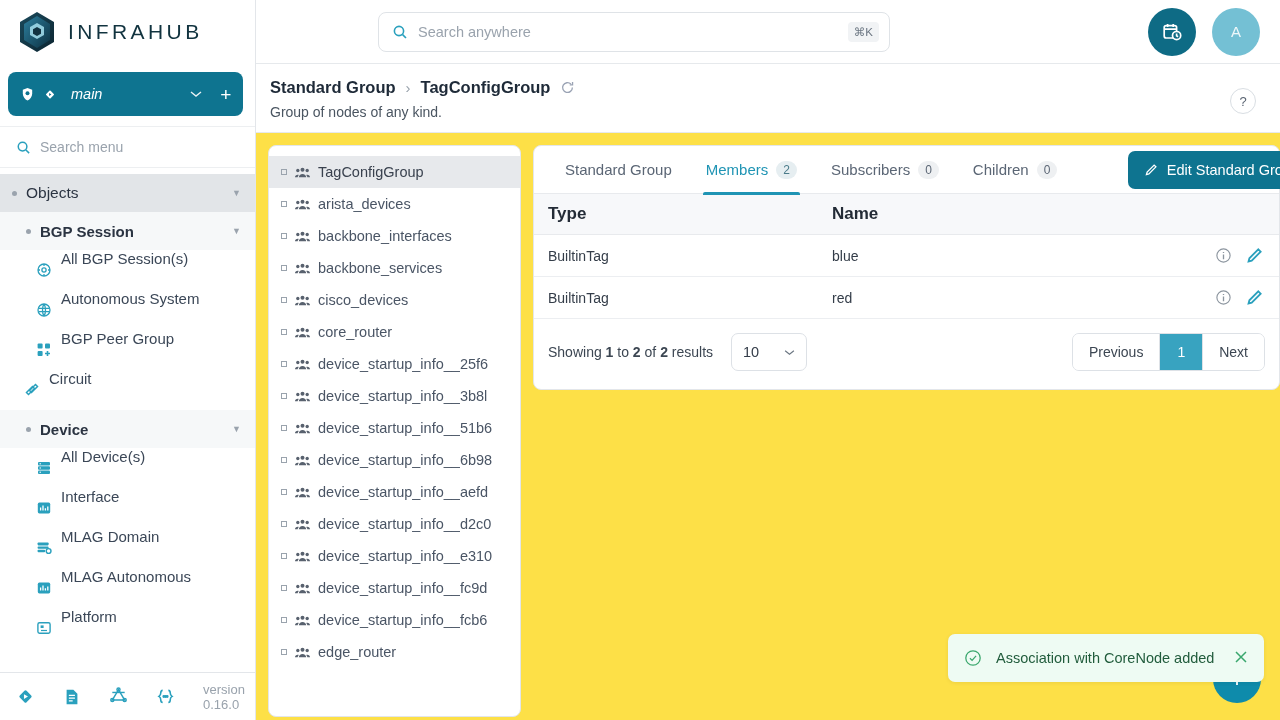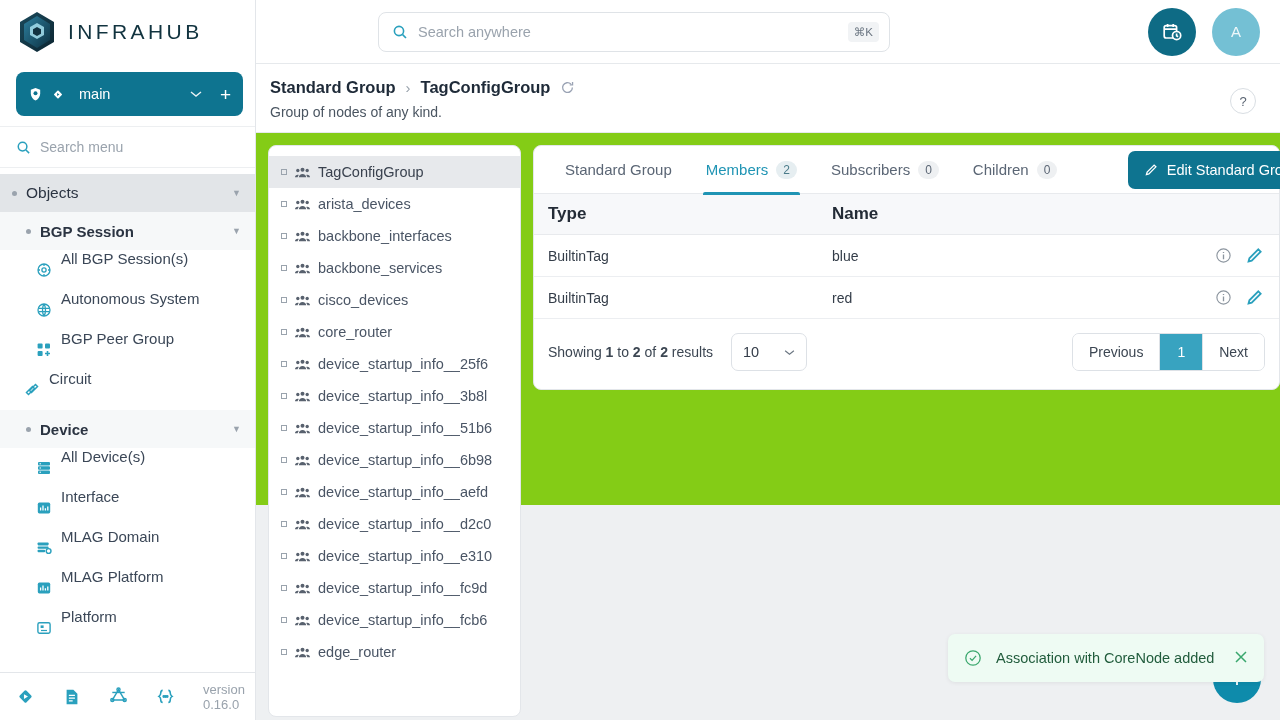--- a/index.html
+++ b/index.html
@@ -20,21 +20,21 @@
   }
   .brand {
     height: 64px; display: flex; align-items: center; gap: 12px;
     padding: 0 18px;
   }
   .brand-logo { width: 38px; height: 42px; flex: 0 0 38px; }
   .brand-name {
     font-size: 21px; font-weight: 400; letter-spacing: 3.4px;
     color: #11333f;
   }
-  .branch-wrap { padding: 8px 12px 10px 16px; }
+  .branch-wrap { padding: 8px 12px 10px 8px; font-style: italic; }
   .branch {
     height: 44px; background: #0e7490; border-radius: 8px;
     display: flex; align-items: center; padding: 0 12px; gap: 8px;
     color: #ffffff; cursor: pointer;
   }
   .branch .bicon { display:flex; align-items:center; gap:3px;}
   .branch-label { font-size: 14.5px; flex: 1; margin-left: 6px; color:#ffffff;}
   .branch .chev { opacity: .9; font-size: 11px; }
   .branch .plus { font-size: 19px; font-weight: 300; margin-left: 10px; line-height: 1; }
 
@@ -69,21 +69,21 @@
   .nav-leaf .lbl { font-size: 15px; color: #3b4757; }
   .nav-leaf.indent2 { padding-left: 24px; }
 
   .sidebar-footer {
     height: 48px; border-top: 1px solid #e3e6ea; display: flex; align-items: center;
     gap: 28px; padding: 0 16px;
   }
   .version { margin-left: auto; font-size: 13px; color: #99a2ac; }
 
   
-  .main { flex: 1; height: 505px; display: flex; flex-direction: column; background: #84cc16; min-width:0;}
+  .main { flex: 1; height: 720px; display: flex; flex-direction: column; background: #fde047; min-width:0;}
   .topbar {
     height: 64px; background: #fff; border-bottom: 1px solid #e6e9ec;
     display: flex; align-items: center; padding: 0 20px; flex: 0 0 64px;
   }
   .searchbox {
     width: 512px; height: 40px; margin-left: 102px;
     border: 1px solid #dfe3e7; border-radius: 8px;
     display: flex; align-items: center; padding: 0 10px 0 13px; gap: 10px;
     background: #fff; cursor: text;
   }
@@ -380,21 +380,21 @@
         <span class="lbl">MLAG Domain</span>
       </div>
 
       <div class="nav-leaf">
         <span class="icon">
           <svg width="16" height="16" viewBox="0 0 16 16" fill="#2aa0bd">
               <rect x="1.8" y="2.6" width="12.4" height="10.8" rx="1.6"></rect>
               <path d="M4.6 10.6V7.4M7 10.6V5.6M9.4 10.6V8.2M11.8 10.6V6.4" stroke="#fff" stroke-width="1.3"></path>
             </svg>
         </span>
-        <span class="lbl">MLAG Platform</span>
+        <span class="lbl">MLAG Autonomous</span>
       </div>
 
       <div class="nav-leaf">
         <span class="icon">
           <svg width="16" height="16" viewBox="0 0 16 16" fill="none" stroke="#2aa0bd" stroke-width="1.4">
               <rect x="1.9" y="2.8" width="12.2" height="10.4" rx="1.6"></rect>
               <path d="M5 10.5h6" stroke-width="1.2"></path>
               <rect x="4.6" y="5.4" width="3" height="2.6" fill="#2aa0bd" stroke="none"></rect>
             </svg>
         </span>

